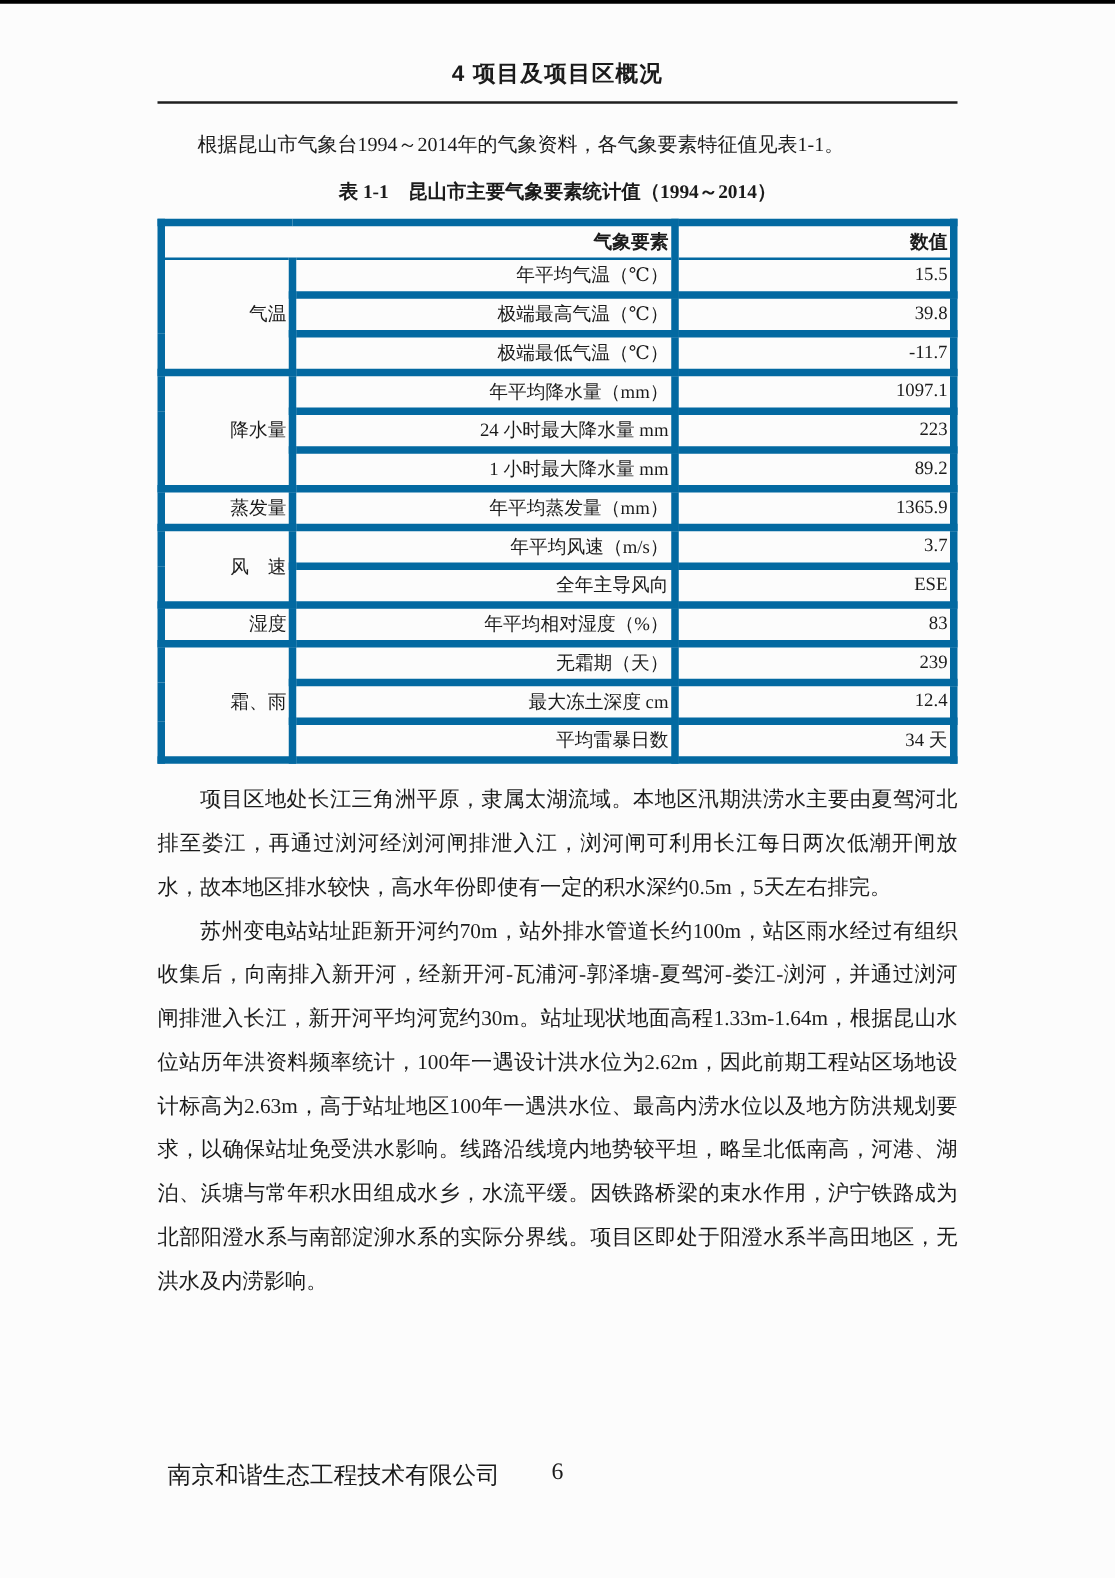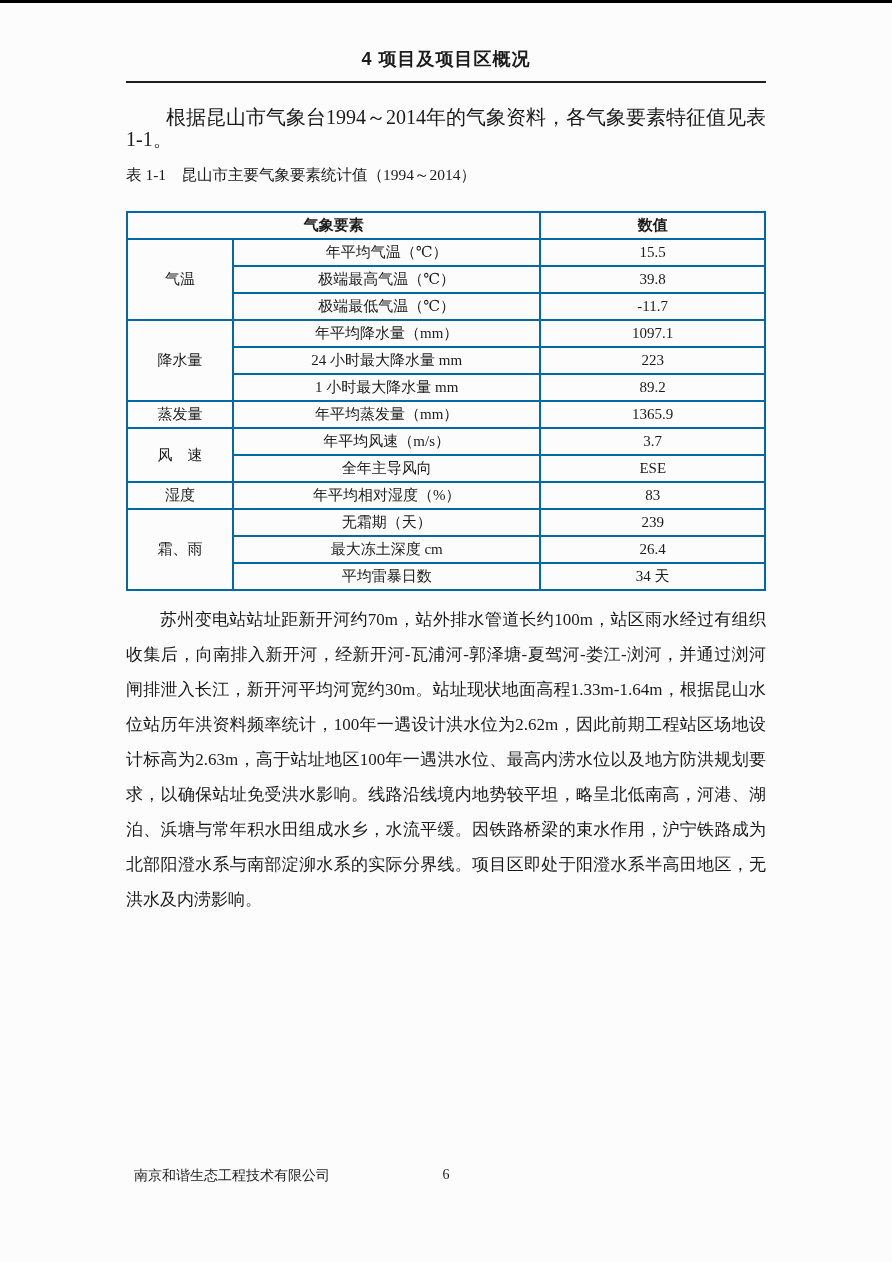--- a/index.html
+++ b/index.html
@@ -32,41 +32,42 @@
     font-size: 18px;
     letter-spacing: 1px;
   }
   .title-rule {
     border: none;
     border-top: 2px solid #1f1f1f;
     margin: 10px 0 0 0;
   }
   .intro {
     margin: 23px 0 0 0;
-    font-size: 20px;
+    font-size: 16px;
     line-height: 22px;
     text-indent: 2em;
   }
   .caption {
-    margin: 15px 0 25px 0;
-    font-weight: normal;
+    margin: 15px 0 11px 0;
+    text-align: center;
+    font-weight: bold;
     font-size: 15.5px;
   }
   table.weather {
     border-collapse: collapse;
     width: 100%;
     font-size: 15px;
     table-layout: fixed;
     border: 2px solid #2c2c2c;
   }
   table.weather th,
   table.weather td {
-    border: 2px solid #0369a1;
+    border: 6px solid #0369a1;
     height: 25px;
-    text-align: center;
+    text-align: right;
     vertical-align: middle;
     padding: 0 2px;
     overflow: hidden;
     white-space: nowrap;
   }
   table.weather thead th {
     border-bottom-width: 2px;
     font-weight: bold;
   }
   table.weather tr.group-start td {
@@ -86,21 +87,21 @@
     text-align: justify;
   }
   .body-content p:nth-child(3) {
     margin-top: 8px;
   }
   .footer {
     position: absolute;
     top: 1167px;
     left: 126px;
     width: 640px;
-    font-size: 14px;
+    font-size: 19px;
   }
   .footer .company {
     padding-left: 8px;
   }
   .footer .page-num {
     position: absolute;
     left: 0;
     right: 0;
     top: 0;
     text-align: center;
@@ -179,30 +180,31 @@
           <td>年平均相对湿度（%）</td>
           <td>83</td>
         </tr>
         <tr class="group-start">
           <td rowspan="3">霜、雨</td>
           <td>无霜期（天）</td>
           <td>239</td>
         </tr>
         <tr>
           <td>最大冻土深度 cm</td>
-          <td>26.4</td>
+          <td>12.4</td>
         </tr>
         <tr>
           <td>平均雷暴日数</td>
           <td>34 天</td>
         </tr>
       </tbody>
   </table>
 
   <div class="body-content">
+      <p class="body-para">项目区地处长江三角洲平原，隶属太湖流域。本地区汛期洪涝水主要由夏驾河北排至娄江，再通过浏河经浏河闸排泄入江，浏河闸可利用长江每日两次低潮开闸放水，故本地区排水较快，高水年份即使有一定的积水深约0.5m，5天左右排完。</p>
       <p class="body-para">苏州变电站站址距新开河约70m，站外排水管道长约100m，站区雨水经过有组织收集后，向南排入新开河，经新开河-瓦浦河-郭泽塘-夏驾河-娄江-浏河，并通过浏河闸排泄入长江，新开河平均河宽约30m。站址现状地面高程1.33m-1.64m，根据昆山水位站历年洪资料频率统计，100年一遇设计洪水位为2.62m，因此前期工程站区场地设计标高为2.63m，高于站址地区100年一遇洪水位、最高内涝水位以及地方防洪规划要求，以确保站址免受洪水影响。线路沿线境内地势较平坦，略呈北低南高，河港、湖泊、浜塘与常年积水田组成水乡，水流平缓。因铁路桥梁的束水作用，沪宁铁路成为北部阳澄水系与南部淀泖水系的实际分界线。项目区即处于阳澄水系半高田地区，无洪水及内涝影响。</p>
     </div>
 
 </div>
 
 <div class="footer">
   <span class="company">南京和谐生态工程技术有限公司</span>
   <span class="page-num">6</span>
 </div>
 

